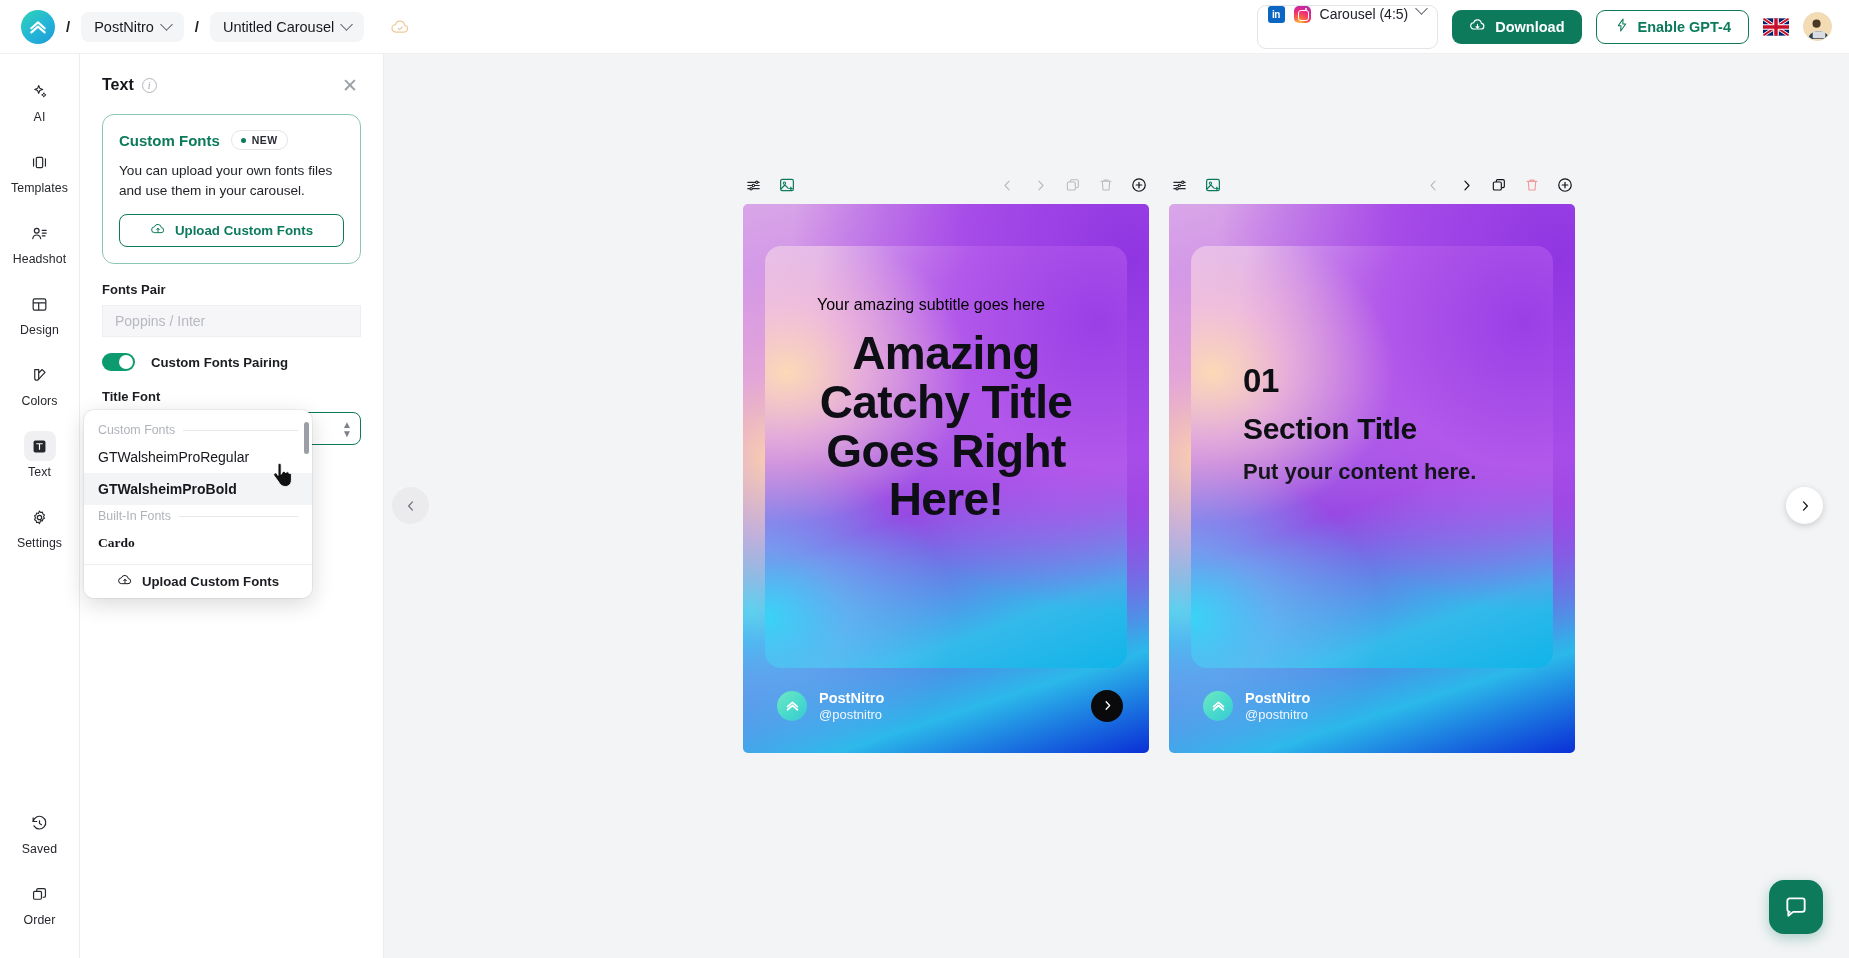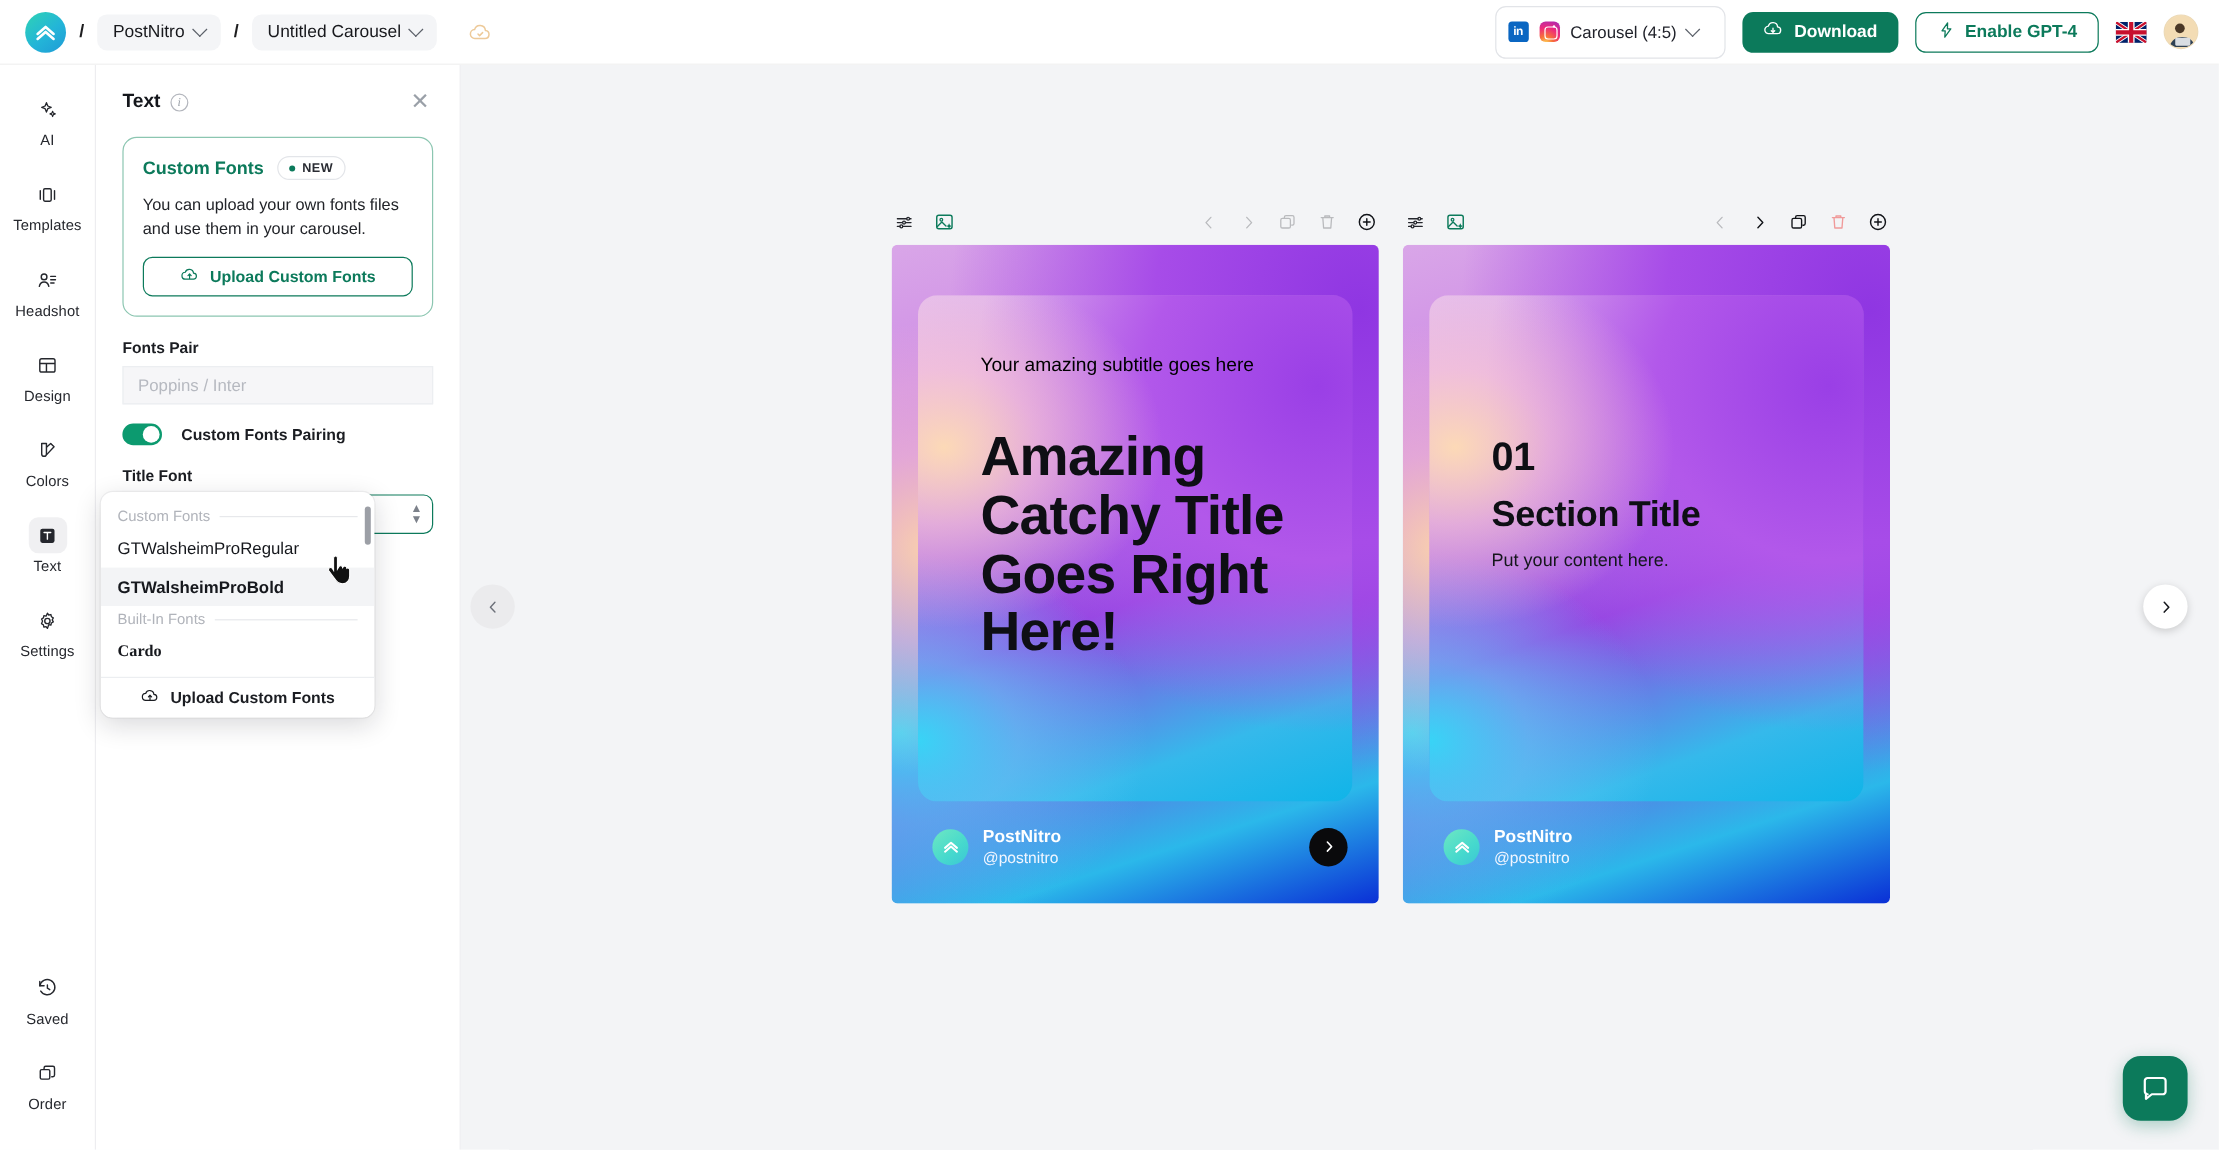--- a/index.html
+++ b/index.html
@@ -45,22 +45,22 @@
     border-bottom: 1.6px solid #5b6069;
     transform: translateY(-2px) rotate(45deg);
   }
   #cloud-status { margin-left: 26px; display:flex; align-items:center; opacity:.75;}
 
   #topbar-right {
     margin-left: auto; display: flex; align-items: center;
     gap: 14px; padding-right: 17px;
   }
   #format-select {
-    display: flex; align-items: center; gap: 9px;
-    height: 44px; padding: 0 22px 0 10px;
+    display: flex; align-items: flex-start; gap: 9px;
+    height: 44px; padding: 0 11px 0 10px;
     border: 1px solid #e2e4e8; border-radius: 9px;
     background: #fff; font-size: 14px; color: #20222a;
     cursor: pointer; white-space: nowrap;
   }
   .li-badge {
     width: 17px; height: 17px; border-radius: 3px; background: #0a66c2;
     color: #fff; font-size: 10px; font-weight: 700; line-height: 17px;
     text-align: center; letter-spacing: -.4px; flex:none;
   }
   .ig-badge {
@@ -269,23 +269,23 @@
     border-radius: 16px; overflow: hidden;
     background:
       radial-gradient(120% 85% at 6% 30%, rgba(255,221,180,.95) 0%, rgba(255,205,210,.6) 18%, rgba(255,196,225,0) 42%),
       radial-gradient(115% 80% at 0% 88%, rgba(56,212,246,1) 0%, rgba(96,204,246,.6) 20%, rgba(130,186,242,0) 46%),
       radial-gradient(110% 95% at 92% 18%, #9a3fe6 0%, #b258ea 36%, rgba(196,128,238,0) 72%),
       linear-gradient(160deg, #e3bdee 0%, #d7a4ea 16%, #b473e6 38%, #9446e2 58%, #35b9eb 84%, #10b4e8 100%);
   }
   .slide-text { position: absolute; left: 52px; right: 52px; }
   .s-title {
     font-size: 46px; font-weight: 800; color: #0e0f14;
-    line-height: 1.06; letter-spacing: -.6px; margin-top: 35px;
-  }
-  .s-desc { font-size: 15px; color: #14161b; }
+    line-height: 1.06; letter-spacing: -.6px; margin-top: 8px; text-align: center;
+  }
+  .s-desc { font-size: 22px; color: #14161b; font-weight: bold; }
   .s-num {
     font-size: 33px; font-weight: 800; color: #0e0f14; letter-spacing: -.3px;
   }
   .s-sectiontitle {
     font-size: 30px; font-weight: 800; color: #0e0f14; letter-spacing: -.3px; margin-top: 11px;
   }
   .slide-footer {
     position: absolute; left: 34px; right: 26px; bottom: 30px;
     display: flex; align-items: center;
   }

